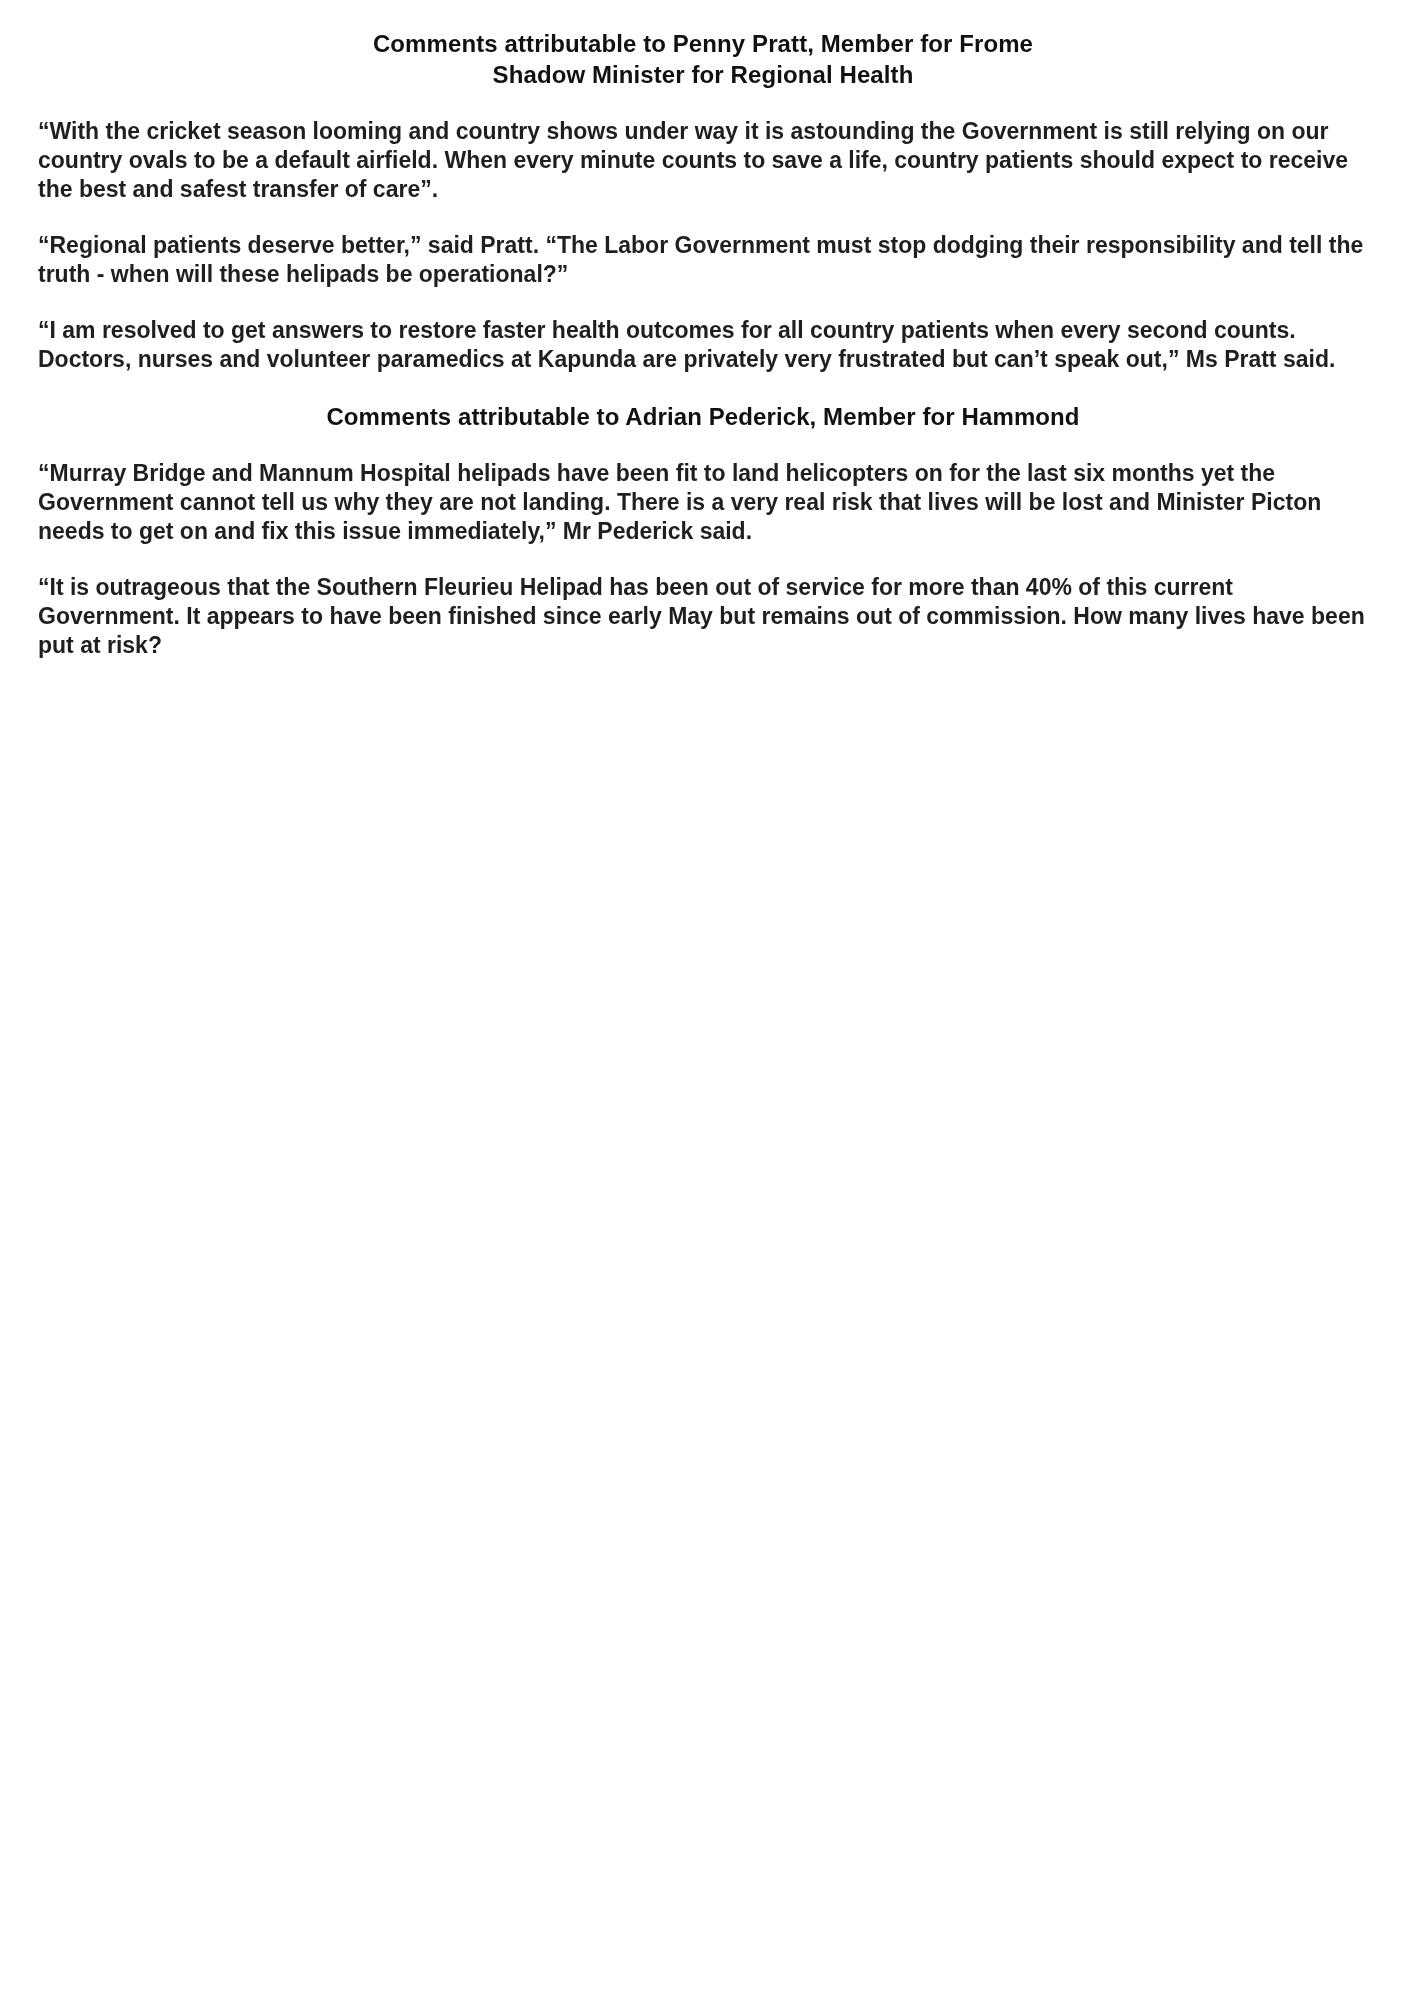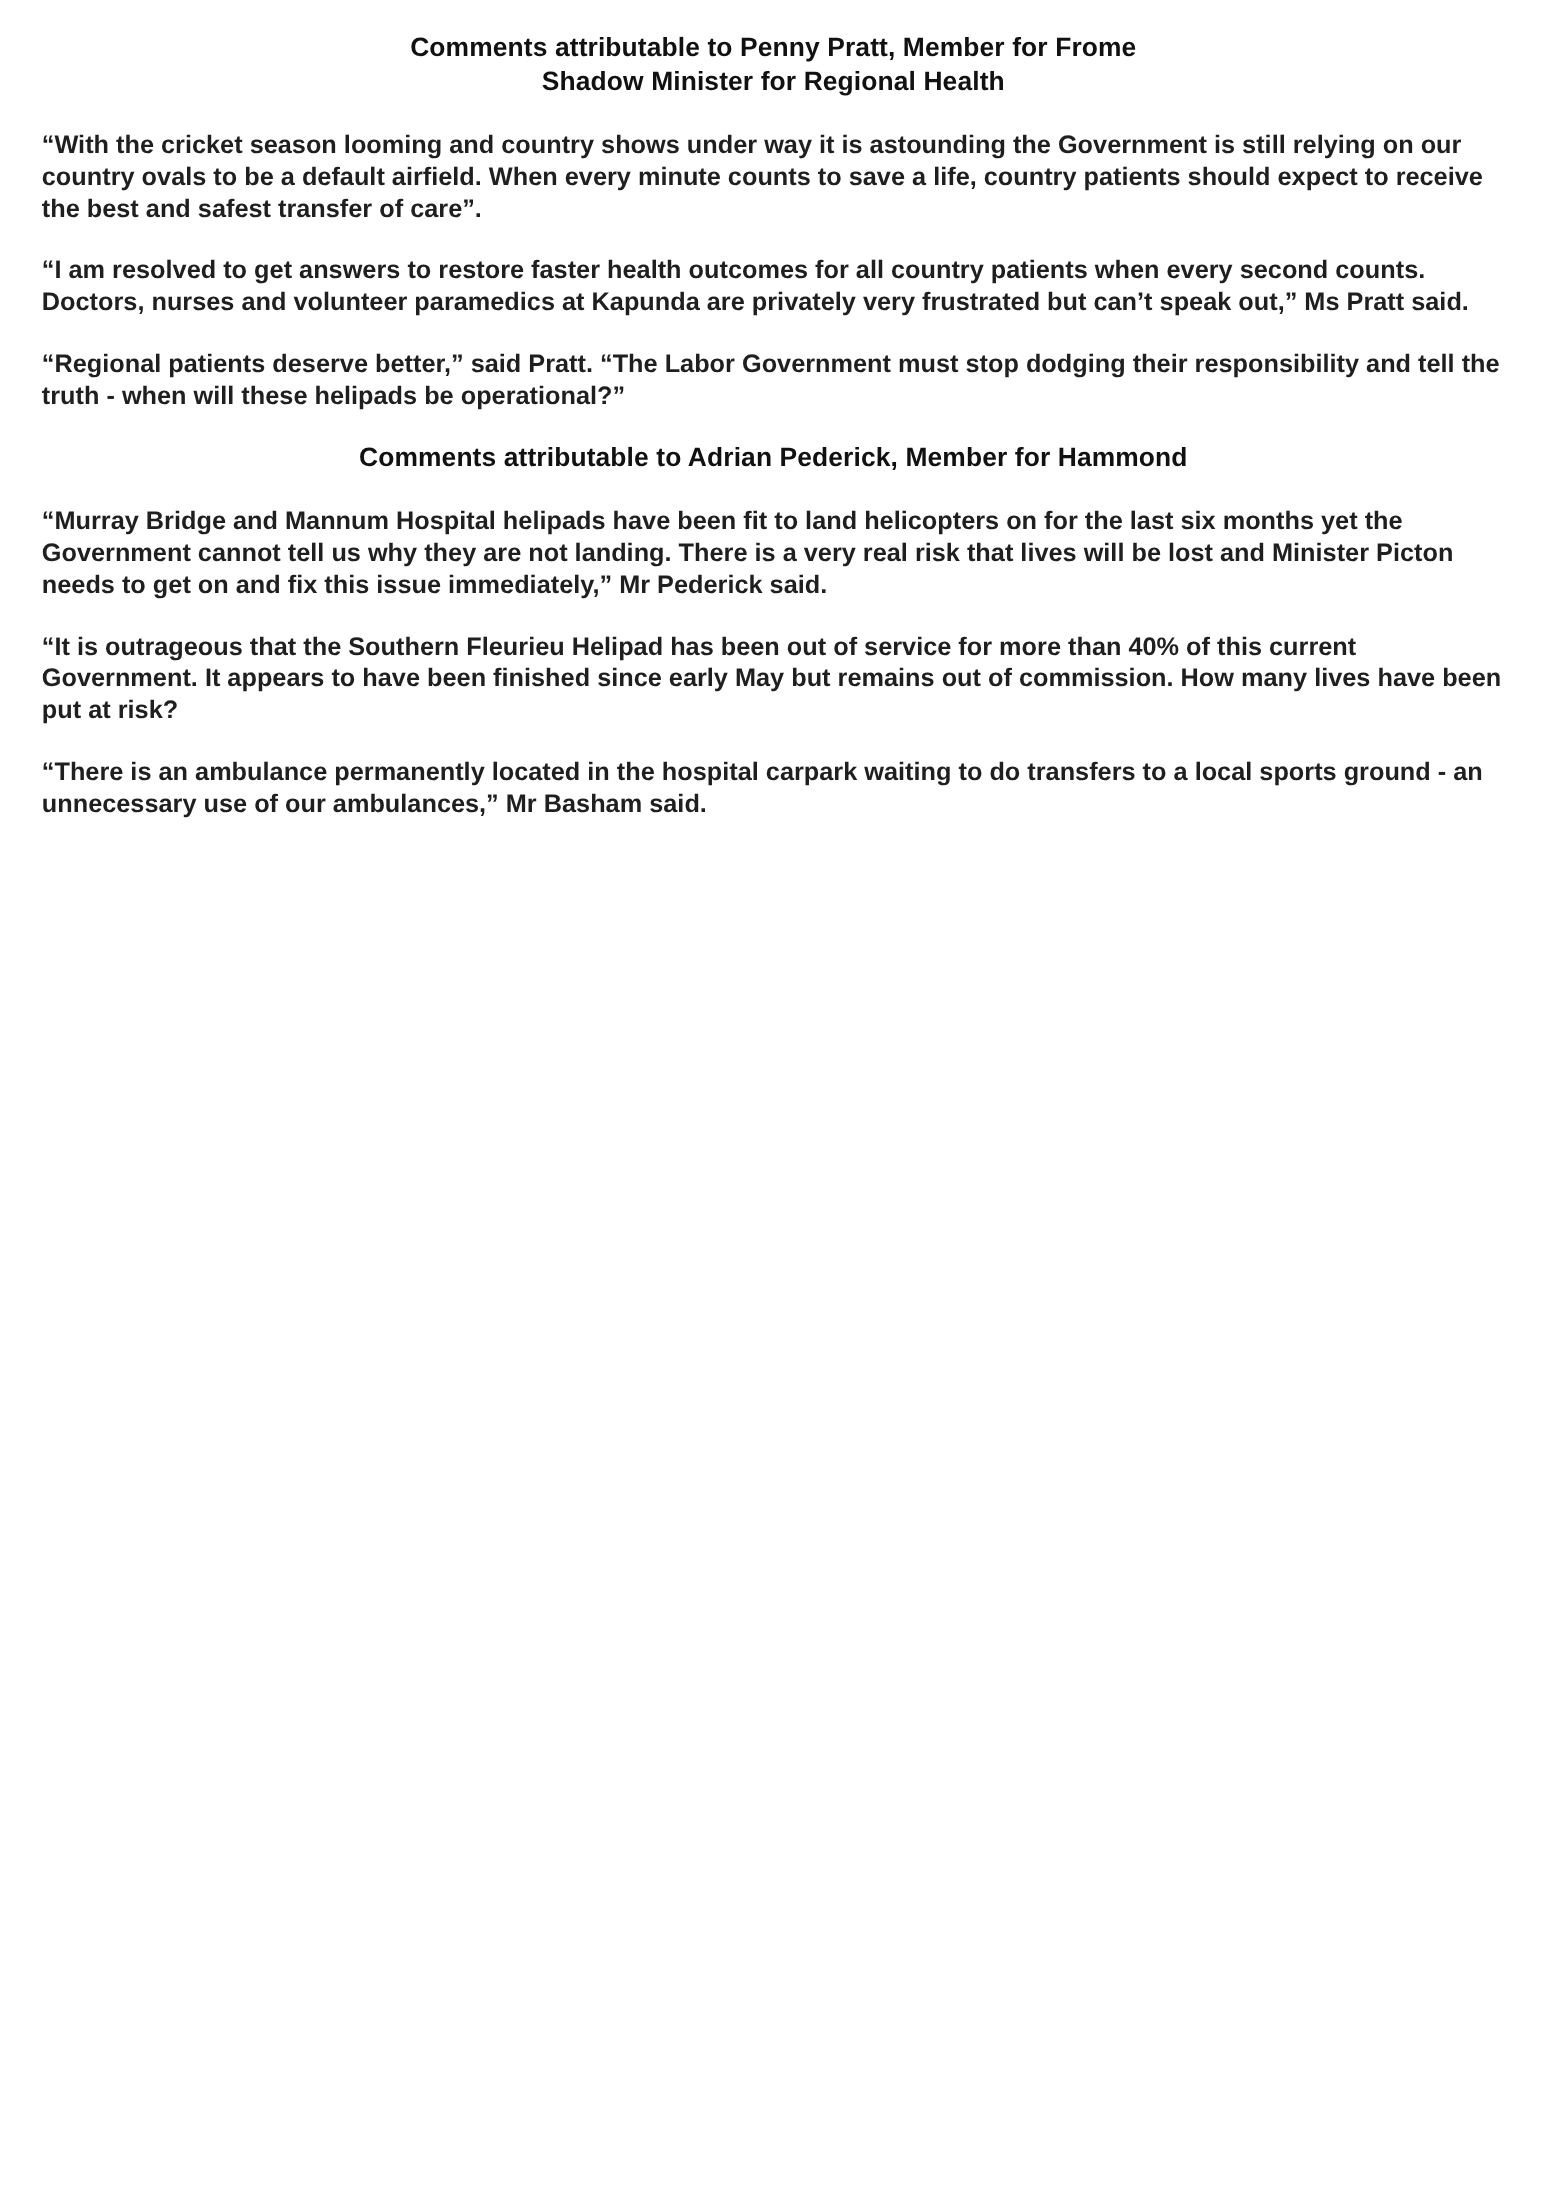--- a/index.html
+++ b/index.html
@@ -40,29 +40,28 @@
 <body>
 
 <div class="page">
 
   <div class="section">
     <h2 class="heading">
       <span class="heading-line">Comments attributable to Penny Pratt, Member for Frome</span>
       <span class="heading-line">Shadow Minister for Regional Health</span>
     </h2>
     <p class="para">“With the cricket season looming and country shows under way it is astounding the Government is still relying on our country ovals to be a default airfield. When every minute counts to save a life, country patients should expect to receive the best and safest transfer of care”.</p>
+    <p class="para">“Regional patients deserve better,” said Pratt. “The Labor Government must stop dodging their responsibility and tell the truth - when will these helipads be operational?”</p>
     <p class="para">“I am resolved to get answers to restore faster health outcomes for all country patients when every second counts. Doctors, nurses and volunteer paramedics at Kapunda are privately very frustrated but can’t speak out,” Ms Pratt said.</p>
-    <p class="para">“Regional patients deserve better,” said Pratt. “The Labor Government must stop dodging their responsibility and tell the truth - when will these helipads be operational?”</p>
   </div>
 
   <div class="section">
     <h2 class="heading">
       <span class="heading-line">Comments attributable to Adrian Pederick, Member for Hammond</span>
     </h2>
     <p class="para">“Murray Bridge and Mannum Hospital helipads have been fit to land helicopters on for the last six months yet the Government cannot tell us why they are not landing. There is a very real risk that lives will be lost and Minister Picton needs to get on and fix this issue immediately,” Mr Pederick said.</p>
   </div>
 
   <div class="section">
     <p class="para">“It is outrageous that the Southern Fleurieu Helipad has been out of service for more than 40% of this current Government. It appears to have been finished since early May but remains out of commission. How many lives have been put at risk?</p>
-    <p class="para">“There is an ambulance permanently located in the hospital carpark waiting to do transfers to a local sports ground - an unnecessary use of our ambulances,” Mr Basham said.</p>
   </div>
 
 </div>
 
 </body></html>

